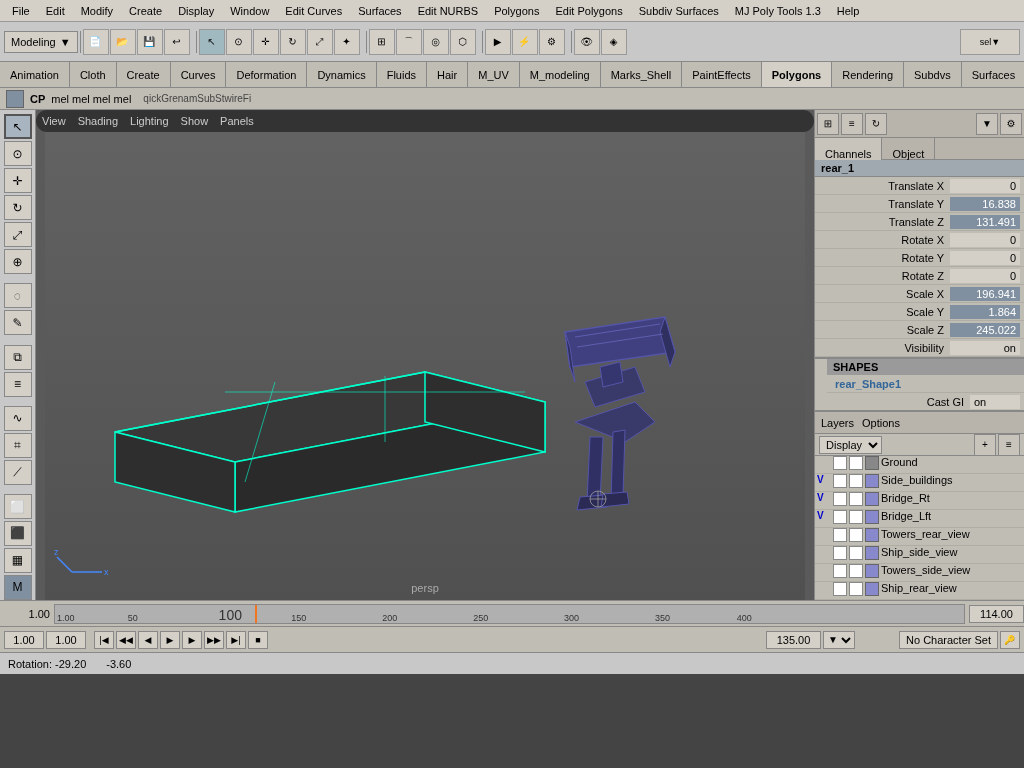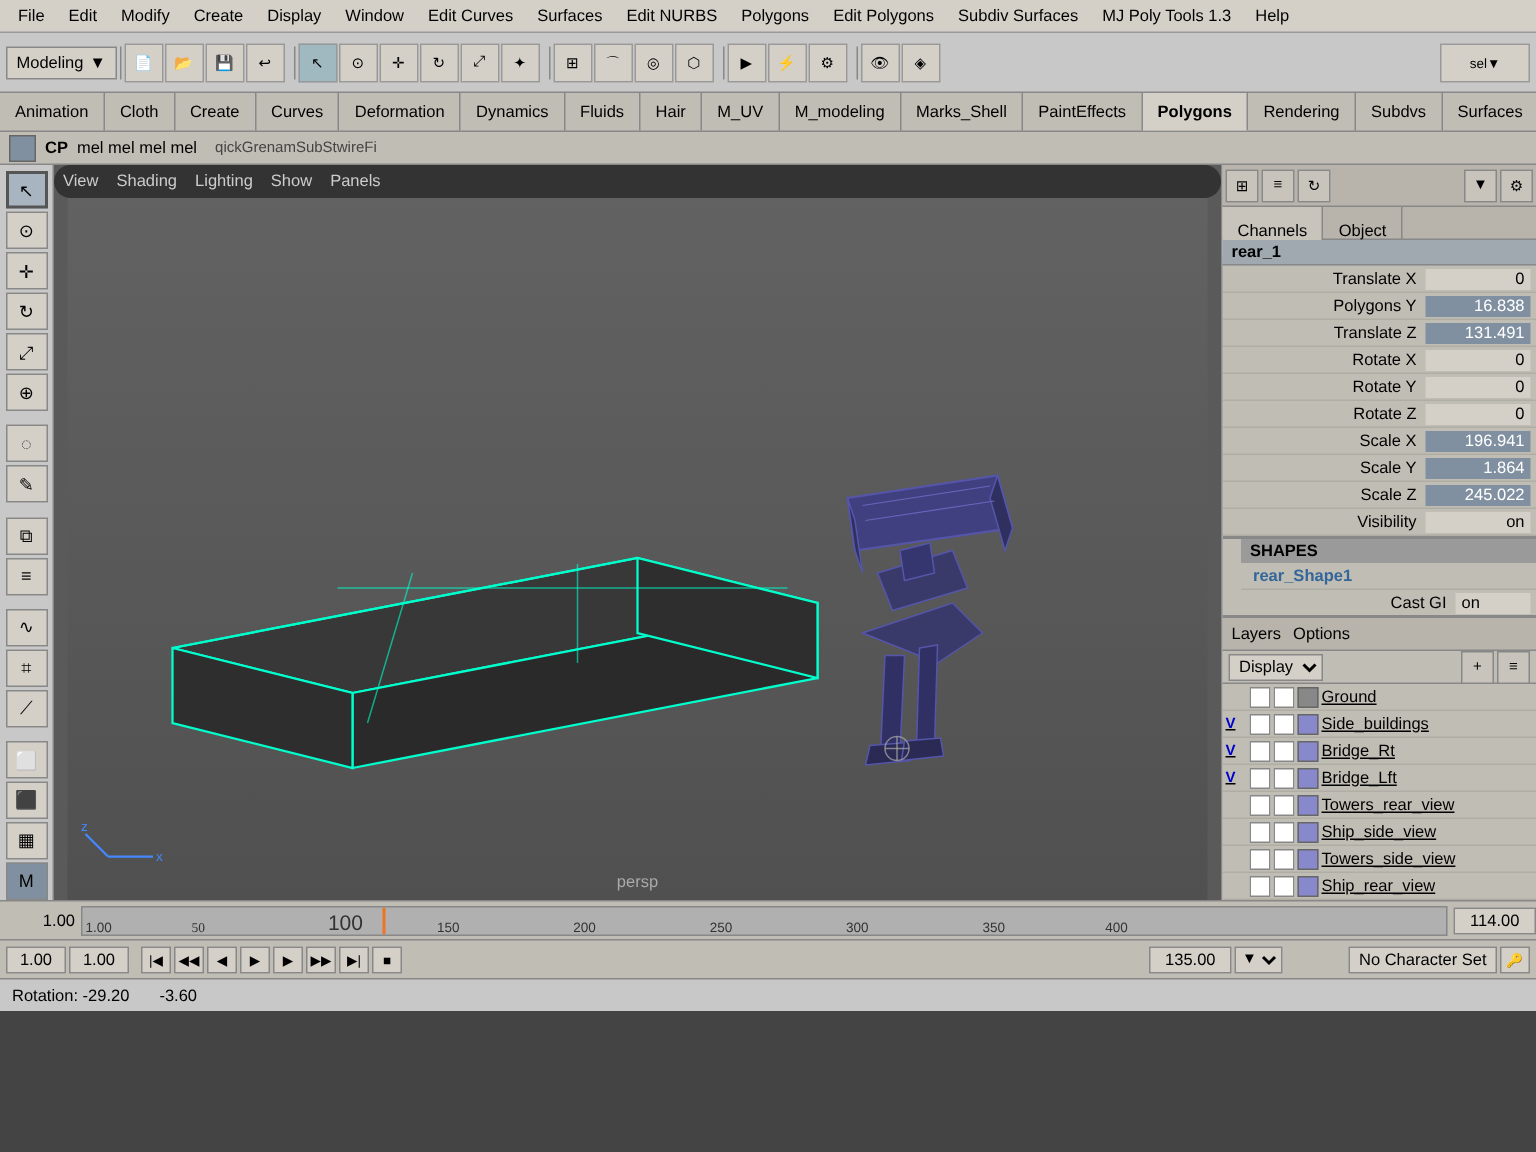--- a/index.html
+++ b/index.html
@@ -287,26 +287,25 @@
       border: 1px solid #888;
       padding: 0 2px;
     }
     #layers-list {
       max-height: 150px;
       overflow-y: auto;
       background: #c0bdb5;
     }
     .layer-row {
       display: flex;
-      align-items: center;
+      align-items: flex-start;
       height: 18px;
       border-bottom: 1px solid #b0ada5;
       padding: 0 2px;
       gap: 2px;
-      text-decoration: underline;
     }
     .layer-v {
       width: 14px;
       font-size: 10px;
       color: #0000cc;
       font-weight: bold;
     }
     .layer-checkbox {
       width: 14px;
       height: 14px;
@@ -625,21 +624,21 @@
     </div>
 
     <div id="object-name">rear_1</div>
 
     <div id="channels-content">
       <div class="channel-row">
         <span class="channel-label">Translate X</span>
         <span class="channel-value default">0</span>
       </div>
       <div class="channel-row">
-        <span class="channel-label">Polygons Y</span>
+        <span class="channel-label">Translate Y</span>
         <span class="channel-value">16.838</span>
       </div>
       <div class="channel-row">
         <span class="channel-label">Translate Z</span>
         <span class="channel-value">131.491</span>
       </div>
       <div class="channel-row">
         <span class="channel-label">Rotate X</span>
         <span class="channel-value default">0</span>
       </div>
@@ -754,21 +753,21 @@
           </div>
         </div>
     </div>
   </div>
 </div>
 
 <div id="timeline" style="height:26px; background:#c0bdb5; display:flex; align-items:center; border-top:1px solid #888; padding:0 4px;">
   <div style="width:50px; font-size:11px; text-align:right; padding-right:4px;">1.00</div>
   <div class="timeline-ruler" style="flex:1; position:relative; height:20px; background:#b0b0b0; border:1px solid #888; overflow:hidden;">
     <span style="position:absolute;left:2px;font-size:9px;">1.00</span>
-    <span style="position:absolute;left:8%;font-size:9px;font-family:Liberation Serif, serif;">50</span>
+    <span style="position:absolute;left:8%;font-size:9px;">50</span>
     <span style="position:absolute;left:18%;font-size:14px;">100</span>
     <span style="position:absolute;left:26%;font-size:9px;">150</span>
     <span style="position:absolute;left:36%;font-size:9px;">200</span>
     <span style="position:absolute;left:46%;font-size:9px;">250</span>
     <span style="position:absolute;left:56%;font-size:9px;">300</span>
     <span style="position:absolute;left:66%;font-size:9px;">350</span>
     <span style="position:absolute;left:75%;font-size:9px;">400</span>
 
     <div style="position:absolute;left:22%;top:0;width:2px;height:100%;background:#ff6600;opacity:0.8;"></div>
   </div>

